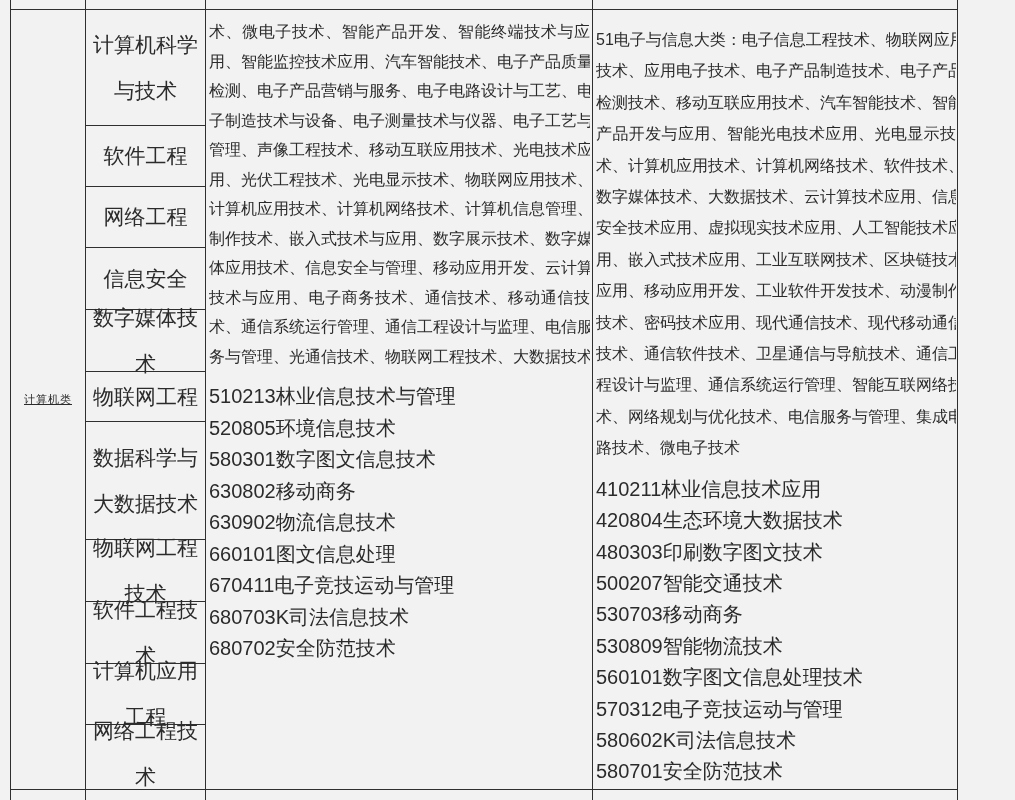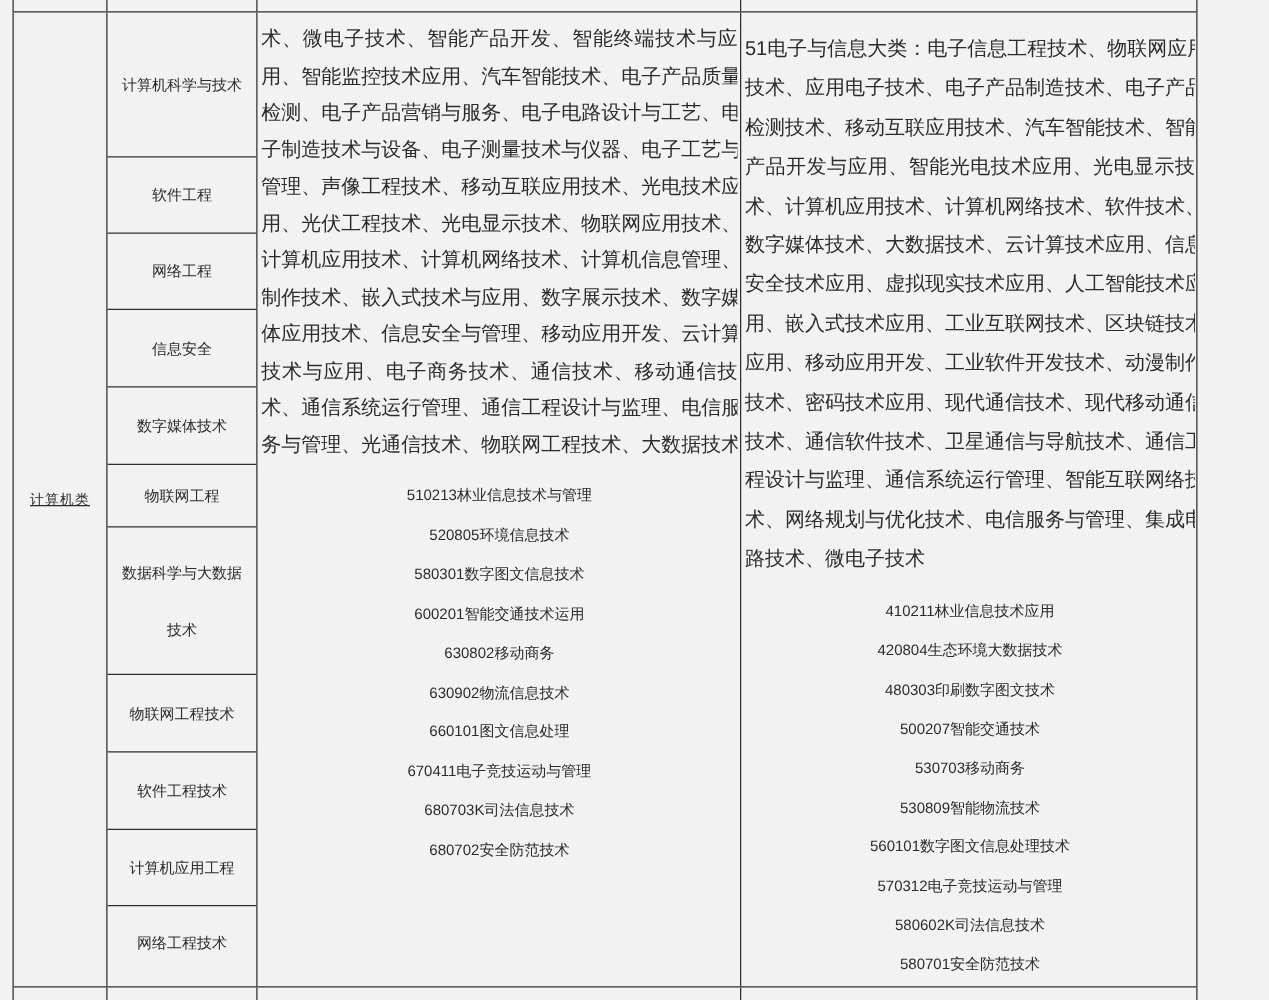--- a/index.html
+++ b/index.html
@@ -31,44 +31,43 @@
 
   .category-cell {
     display: flex; align-items: center; justify-content: center;
     font-size: 11px; letter-spacing: 1px; text-decoration: underline;
   }
 
   .majors-col { display: flex; flex-direction: column; }
   .major-cell {
     display: flex; align-items: center; justify-content: center;
     text-align: center;
-    font-size: 12px;
+    font-size: 21px;
     line-height: 46px;
     border-bottom: 1.5px solid #2f2f2f;
     padding: 0 6px;
   }
   .major-cell:last-child { border-bottom: none; }
 
   .longtext-col { padding: 7px 2px 0 3px; overflow: hidden; }
   .block-line {
     font-size: 16px;
     line-height: 29.5px;
     text-align: justify;
     text-align-last: justify;
     white-space: nowrap;
     overflow: hidden;
   }
   .block-line.last { text-align-last: left; }
   .code-items { margin-top: 10px; }
   .code-line {
-    font-size: 12px;
+    font-size: 20px;
     line-height: 31.5px;
     white-space: nowrap;
     overflow: hidden;
-    text-align: center;
   }
   .c4.longtext-col { padding-top: 14px; }
   .c4 .block-line { line-height: 31.4px; }
   .c4 .code-line { line-height: 31.4px; }
 </style>
 </head>
 <body>
 
 <div id="stage">
   <div class="table-wrap">
@@ -112,21 +111,20 @@
             <div class="block-line">制作技术、嵌入式技术与应用、数字展示技术、数字媒</div>
             <div class="block-line">体应用技术、信息安全与管理、移动应用开发、云计算</div>
             <div class="block-line">技术与应用、电子商务技术、通信技术、移动通信技</div>
             <div class="block-line">术、通信系统运行管理、通信工程设计与监理、电信服</div>
             <div class="block-line">务与管理、光通信技术、物联网工程技术、大数据技术</div>
           </div>
         <div class="code-items" id="col3-items">
             <div class="code-line">510213林业信息技术与管理</div>
             <div class="code-line">520805环境信息技术</div>
             <div class="code-line">580301数字图文信息技术</div>
-            <div class="code-line">600201智能交通技术运用</div>
             <div class="code-line">630802移动商务</div>
             <div class="code-line">630902物流信息技术</div>
             <div class="code-line">660101图文信息处理</div>
             <div class="code-line">670411电子竞技运动与管理</div>
             <div class="code-line">680703K司法信息技术</div>
             <div class="code-line">680702安全防范技术</div>
           </div>
       </div>
 
       <div class="c4 longtext-col">

